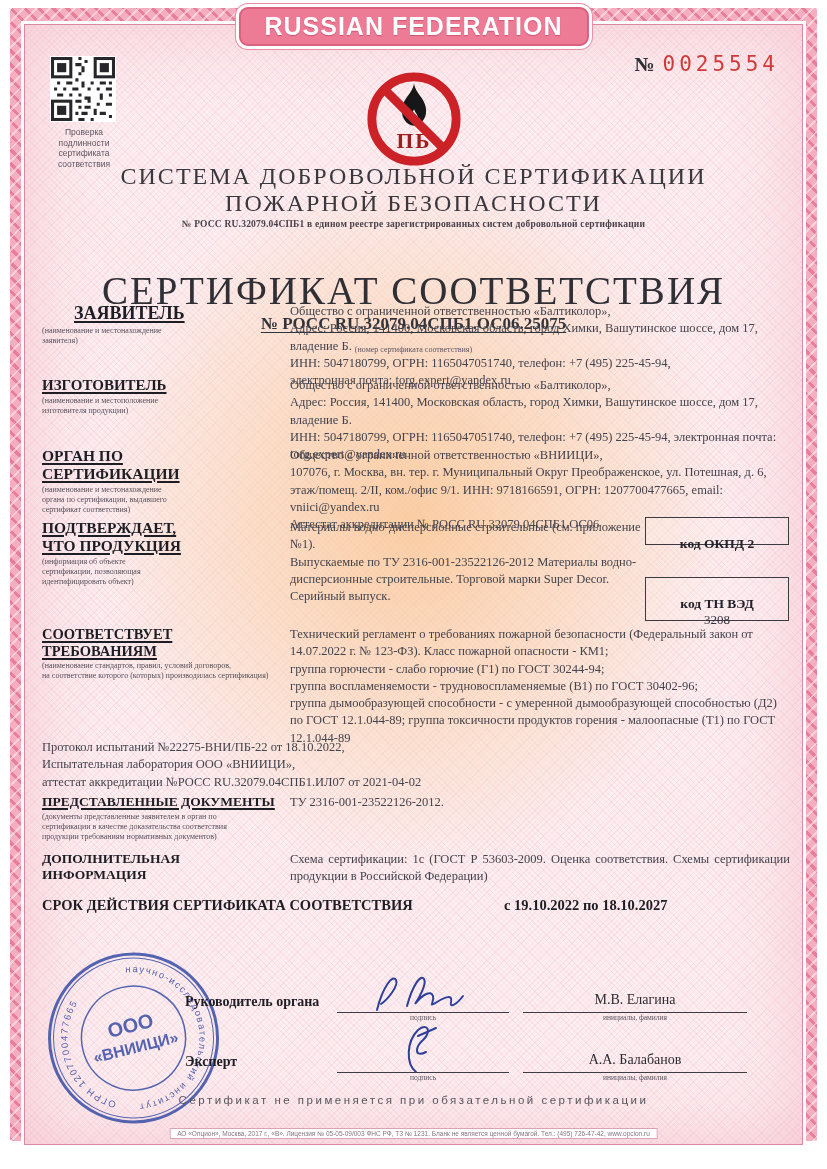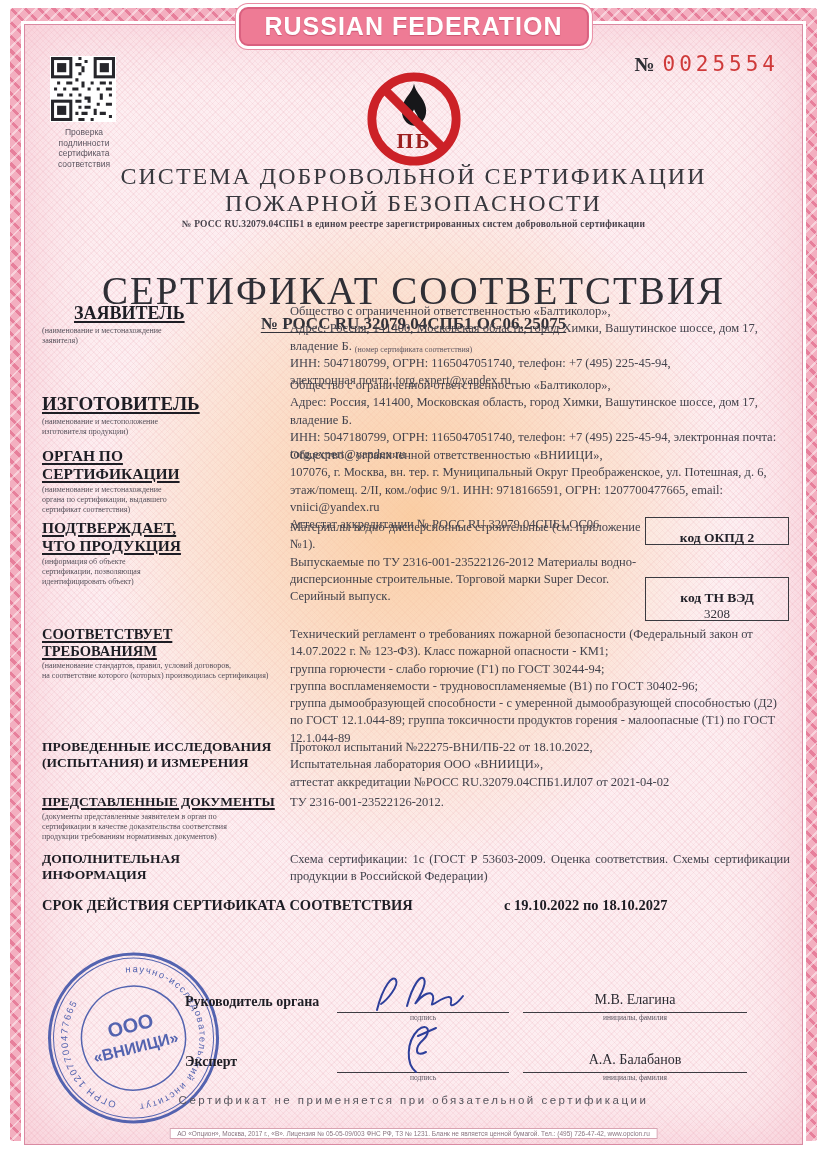--- a/index.html
+++ b/index.html
@@ -44,33 +44,33 @@
   .cert-title .numcap{margin-top:11px;font-size:8px;color:#5c5560;}
   
   .row{position:absolute;left:42px;width:748px;display:flex;z-index:3;}
   .lbl{width:248px;flex:none;padding-right:10px;box-sizing:border-box;}
   .lbl .t{font-weight:bold;color:#1d1d24;white-space:pre-line;line-height:1.15;
     text-decoration:underline;text-underline-offset:2px;text-decoration-thickness:1.5px;}
   .lbl .n{margin-top:2px;font-size:8px;line-height:1.25;color:#55505a;white-space:pre-line;}
   .nou .t{text-decoration:none;}
   .val{flex:1;font-size:12.5px;line-height:1.38;color:#43434d;white-space:pre-line;}
   .row-applicant .t{font-size:18px;margin-left:32px;}
-  .row-manufacturer .t{font-size:19px;margin-top:16px;}
+  .row-manufacturer .t{font-size:15px;}
   .row-body .t{font-size:15.5px;}
   .row-product .t{font-size:15.5px;}
   .row-product .val{padding-right:148px;}
   .row-requirements .t{font-size:14.5px;}
   .row-tests .t{font-size:13.5px;}
   .row-documents .t{font-size:13.5px;}
   .row-additional .t{font-size:13.5px;}
   .row-additional .val{text-align:justify;}
   
   .codebox{position:absolute;right:38px;width:142px;border:1.5px solid #3a3a40;z-index:3;
     text-align:center;background:rgba(255,255,255,.12);}
-  .codebox .cl{font-weight:bold;font-size:13.5px;color:#22222a;margin-top:12px;}
+  .codebox .cl{font-weight:bold;font-size:13.5px;color:#22222a;margin-top:18px;}
   .codebox .cv{font-size:13px;color:#33333c;}
   
   .validity{position:absolute;left:42px;top:897px;width:748px;display:flex;z-index:3;}
   .validity .vl{width:462px;font-weight:bold;font-size:14.5px;color:#1d1d24;}
   .validity .vv{font-weight:bold;font-size:14.5px;color:#1d1d24;}
   
   .sig-row{position:absolute;left:185px;width:562px;display:flex;align-items:flex-end;z-index:4;}
   .sig-role{width:152px;flex:none;font-weight:bold;font-size:14px;color:#1d1d24;padding-bottom:3px;}
   .sig-line{border-bottom:1px solid #3c3c42;position:relative;height:46px;
     display:flex;align-items:flex-end;justify-content:center;}
@@ -217,24 +217,20 @@
       <div class="n">(наименование стандартов, правил, условий договоров,
 на соответствие которого (которых) производилась сертификация)</div>
     </div>
     <div class="val">Технический регламент о требованиях пожарной безопасности (Федеральный закон от 14.07.2022 г. № 123-ФЗ). Класс пожарной опасности - КМ1;
 группа горючести - слабо горючие (Г1) по ГОСТ 30244-94;
 группа воспламеняемости - трудновоспламеняемые (В1) по ГОСТ 30402-96;
 группа дымообразующей способности - с умеренной дымообразующей способностью (Д2) по ГОСТ 12.1.044-89; группа токсичности продуктов горения - малоопасные (Т1) по ГОСТ 12.1.044-89</div>
   </div>
 
   <div class="row row-tests nou" style="top:739px">
-    <div class="lbl">
-      <div class="t">ПРОВЕДЕННЫЕ ИССЛЕДОВАНИЯ
-(ИСПЫТАНИЯ) И ИЗМЕРЕНИЯ</div>
-    </div>
     <div class="val">Протокол испытаний №22275-ВНИ/ПБ-22 от 18.10.2022,
 Испытательная лаборатория ООО «ВНИИЦИ»,
 аттестат аккредитации №РОСС RU.32079.04СПБ1.ИЛ07 от 2021-04-02</div>
   </div>
 
   <div class="row row-documents" style="top:794px">
     <div class="lbl">
       <div class="t">ПРЕДСТАВЛЕННЫЕ ДОКУМЕНТЫ</div>
       <div class="n">(документы представленные заявителем в орган по
 сертификации в качестве доказательства соответствия

